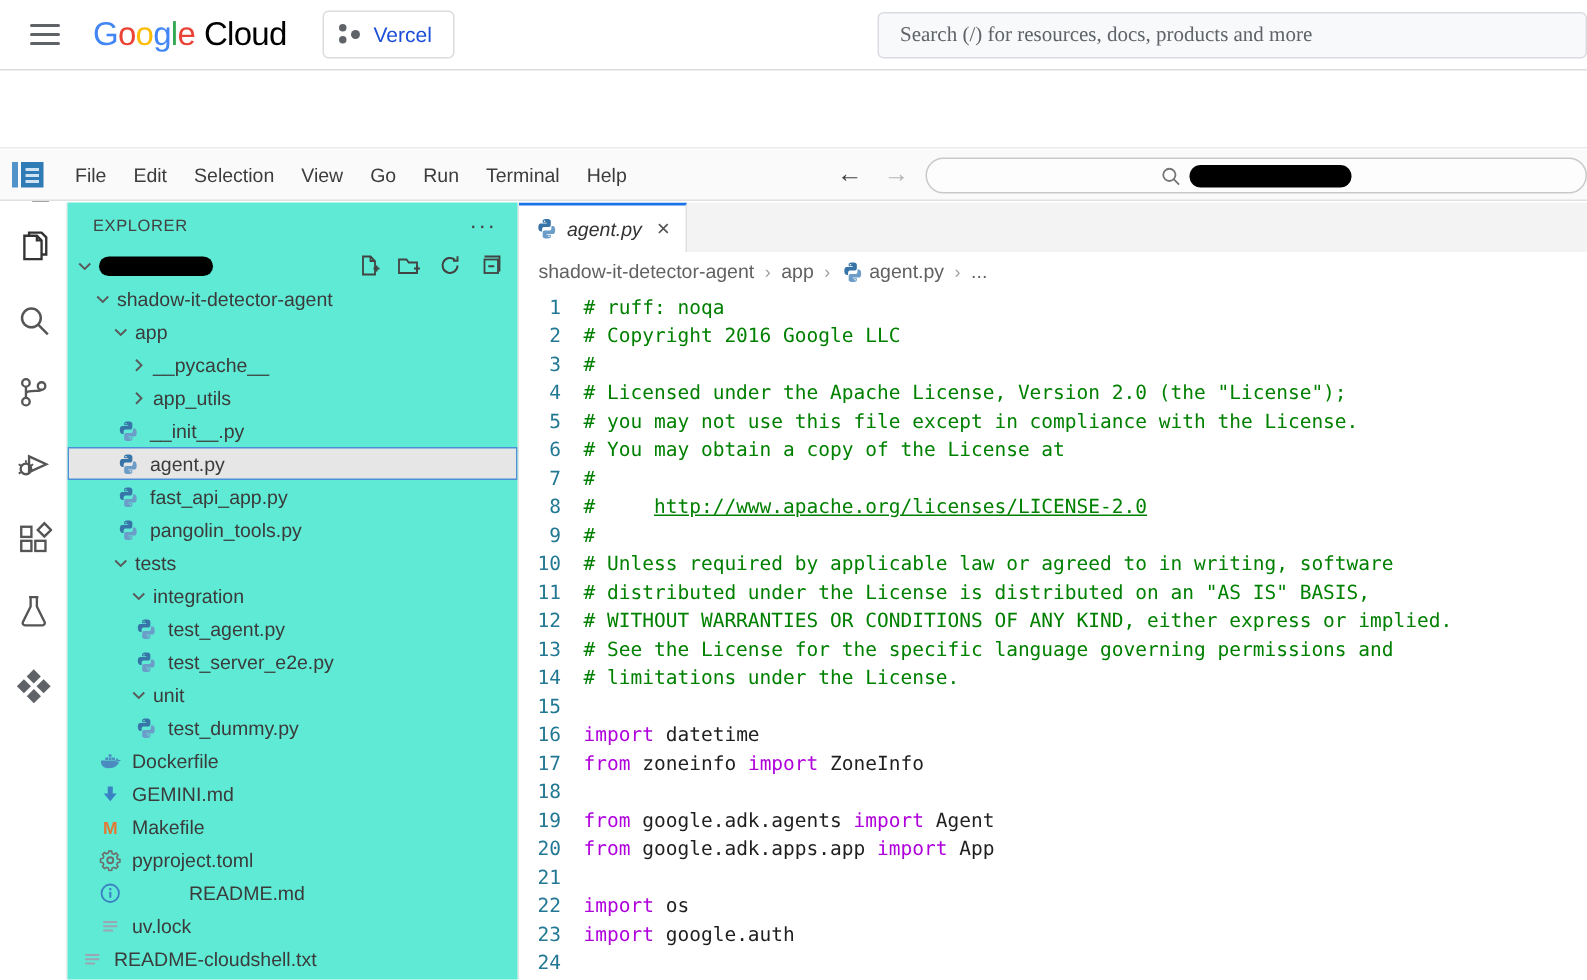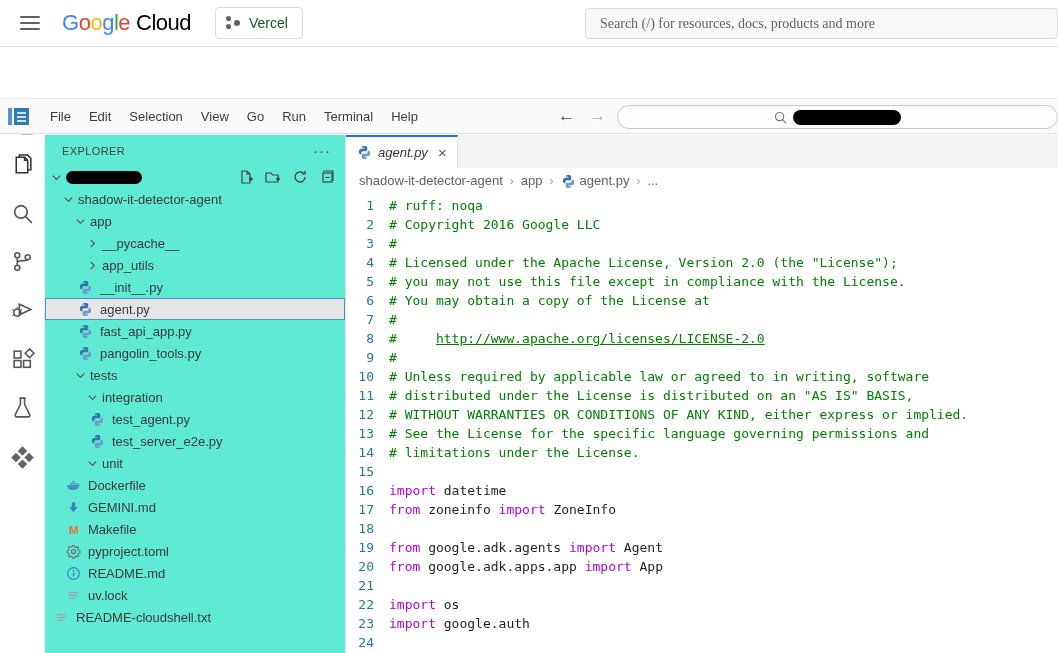--- a/index.html
+++ b/index.html
@@ -14,21 +14,21 @@
   #hamburger span { display:block; height:2px; background:#5f6368; border-radius:1px; }
   #gc-logo { margin-left:22px; font-size:22px; letter-spacing:-0.5px; display:flex; align-items:flex-end; }
   #gc-logo .cloud { color:#000000; margin-left:6px; font-weight:400; }
   #project-btn { margin-left:24px; height:32px; border:1px solid #dadce0; border-radius:4px;
     display:flex; align-items:center; padding:0 14px 0 10px; background:#fff; cursor:pointer; }
   #project-btn .dots { position:relative; width:14px; height:14px; margin-right:9px; }
   #project-btn .dots i { position:absolute; background:#5f6368; border-radius:50%; }
   #project-btn .dots i.d1 { width:5px; height:5px; left:0; top:0; }
   #project-btn .dots i.d2 { width:5px; height:5px; left:0; top:8px; }
   #project-btn .dots i.d3 { width:6px; height:6px; left:8px; top:4px; }
-  #project-btn .lbl { font-size:14px; color:#14532d; }
+  #project-btn .lbl { font-size:14px; color:#1d4ed8; }
   #top-search { position:absolute; left:585px; top:8px; width:473px; height:31px;
     border:1px solid #dadce0; border-radius:4px; background:#f8f9fa; }
   #top-search input { width:100%; height:100%; border:none; outline:none; background:transparent;
     padding:0 14px; font-size:14px; color:#3c4043; font-family:Liberation Serif, serif; }
   #top-search input::placeholder { color:#5f6368; }
 
   
   #shell-header { position:absolute; left:0; top:48px; width:1058px; height:51px; background:#fff;
     border-bottom:1px solid #e8eaed; }
   #shell-icon { position:absolute; left:12px; top:59px; width:30px; height:28px; }
@@ -345,20 +345,29 @@
           <span class="lbl">test_server_e2e.py</span>
         </div>
         <div class="trow" style="padding-left: 39px;">
           <span class="chev">
             <svg width="11" height="11" viewBox="0 0 12 12">
               <path d="M2 4l4 4 4-4" fill="none" stroke="#5a5a5a" stroke-width="1.4"></path>
             </svg>
           </span>
           <span class="lbl">unit</span>
         </div>
+        <div class="trow" style="padding-left: 44px;">
+          <span class="ficon">
+            <svg width="15" height="15" viewBox="0 0 16 16">
+              <path fill="#3774a8" d="M7.9 1C5 1 5.1 2.3 5.1 2.3v1.5H8v.4H3.9S2 4 2 7s1.7 2.9 1.7 2.9h1V8.4S4.6 6.7 6.4 6.7h2.9s1.6 0 1.6-1.6V2.6S11.2 1 7.9 1zM6.4 2.1a.55.55 0 1 1 0 1.1.55.55 0 0 1 0-1.1z"></path>
+              <path fill="#6b9dc8" d="M8.1 15c2.9 0 2.8-1.3 2.8-1.3v-1.5H8v-.4h4.1S14 12 14 9s-1.7-2.9-1.7-2.9h-1v1.5s.1 1.7-1.7 1.7H6.7s-1.6 0-1.6 1.6v2.5S4.8 15 8.1 15zm1.5-1.1a.55.55 0 1 1 0-1.1.55.55 0 0 1 0 1.1z"></path>
+            </svg>
+          </span>
+          <span class="lbl">test_dummy.py</span>
+        </div>
         <div class="trow" style="padding-left: 20px;">
           <span class="ficon">
             <svg width="15" height="15" viewBox="0 0 16 16" fill="#4c8bc0">
               <rect x="4.5" y="5.3" width="2" height="1.8"></rect>
               <rect x="6.9" y="5.3" width="2" height="1.8"></rect>
               <rect x="9.3" y="5.3" width="2" height="1.8"></rect>
               <rect x="6.9" y="3.1" width="2" height="1.8"></rect>
               <path d="M1.5 8.2h12.2c.8 0 1.4-.4 1.8-.8-.4-.3-1.2-.5-1.9-.3-.1-.7-.5-1.2-1-1.5-.5.5-.7 1.2-.5 1.8H1.5c-.3 1.2 0 2.8 1 3.9 1 1 2.5 1.6 4.5 1.6 3.9 0 6.4-1.9 7.3-4.2-1.4.2-2.4-.2-2.9-.8"></path>
             </svg>
           </span>
@@ -382,21 +391,21 @@
         </div>
         <div class="trow" style="padding-left: 20px;">
           <span class="ficon">
             <svg width="15" height="15" viewBox="0 0 16 16" fill="#6d6d6d">
               <path d="M8 5.2A2.8 2.8 0 1 0 8 10.8 2.8 2.8 0 0 0 8 5.2zm0 4.3A1.5 1.5 0 1 1 8 6.5a1.5 1.5 0 0 1 0 3z"></path>
               <path d="M7 1.5h2l.3 1.7 1.3.6 1.5-.9 1.4 1.4-.9 1.5.6 1.3 1.7.3v2l-1.7.3-.6 1.3.9 1.5-1.4 1.4-1.5-.9-1.3.6-.3 1.7H7l-.3-1.7-1.3-.6-1.5.9-1.4-1.4.9-1.5-.6-1.3-1.7-.3V7l1.7-.3.6-1.3-.9-1.5 1.4-1.4 1.5.9 1.3-.6z" fill="none" stroke="#6d6d6d" stroke-width="1.1"></path>
             </svg>
           </span>
           <span class="lbl">pyproject.toml</span>
         </div>
-        <div class="trow" style="padding-left: 20px;">
+        <div class="trow" style="padding-left: 20px; gap: 38px;">
           <span class="ficon">
             <svg width="15" height="15" viewBox="0 0 16 16">
               <circle cx="8" cy="8" r="6.2" fill="none" stroke="#3b82c4" stroke-width="1.3"></circle>
               <rect x="7.3" y="7" width="1.5" height="4.2" fill="#3b82c4"></rect>
               <rect x="7.3" y="4.3" width="1.5" height="1.6" fill="#3b82c4"></rect>
             </svg>
           </span>
           <span class="lbl">README.md</span>
         </div>
         <div class="trow" style="padding-left: 20px;">

